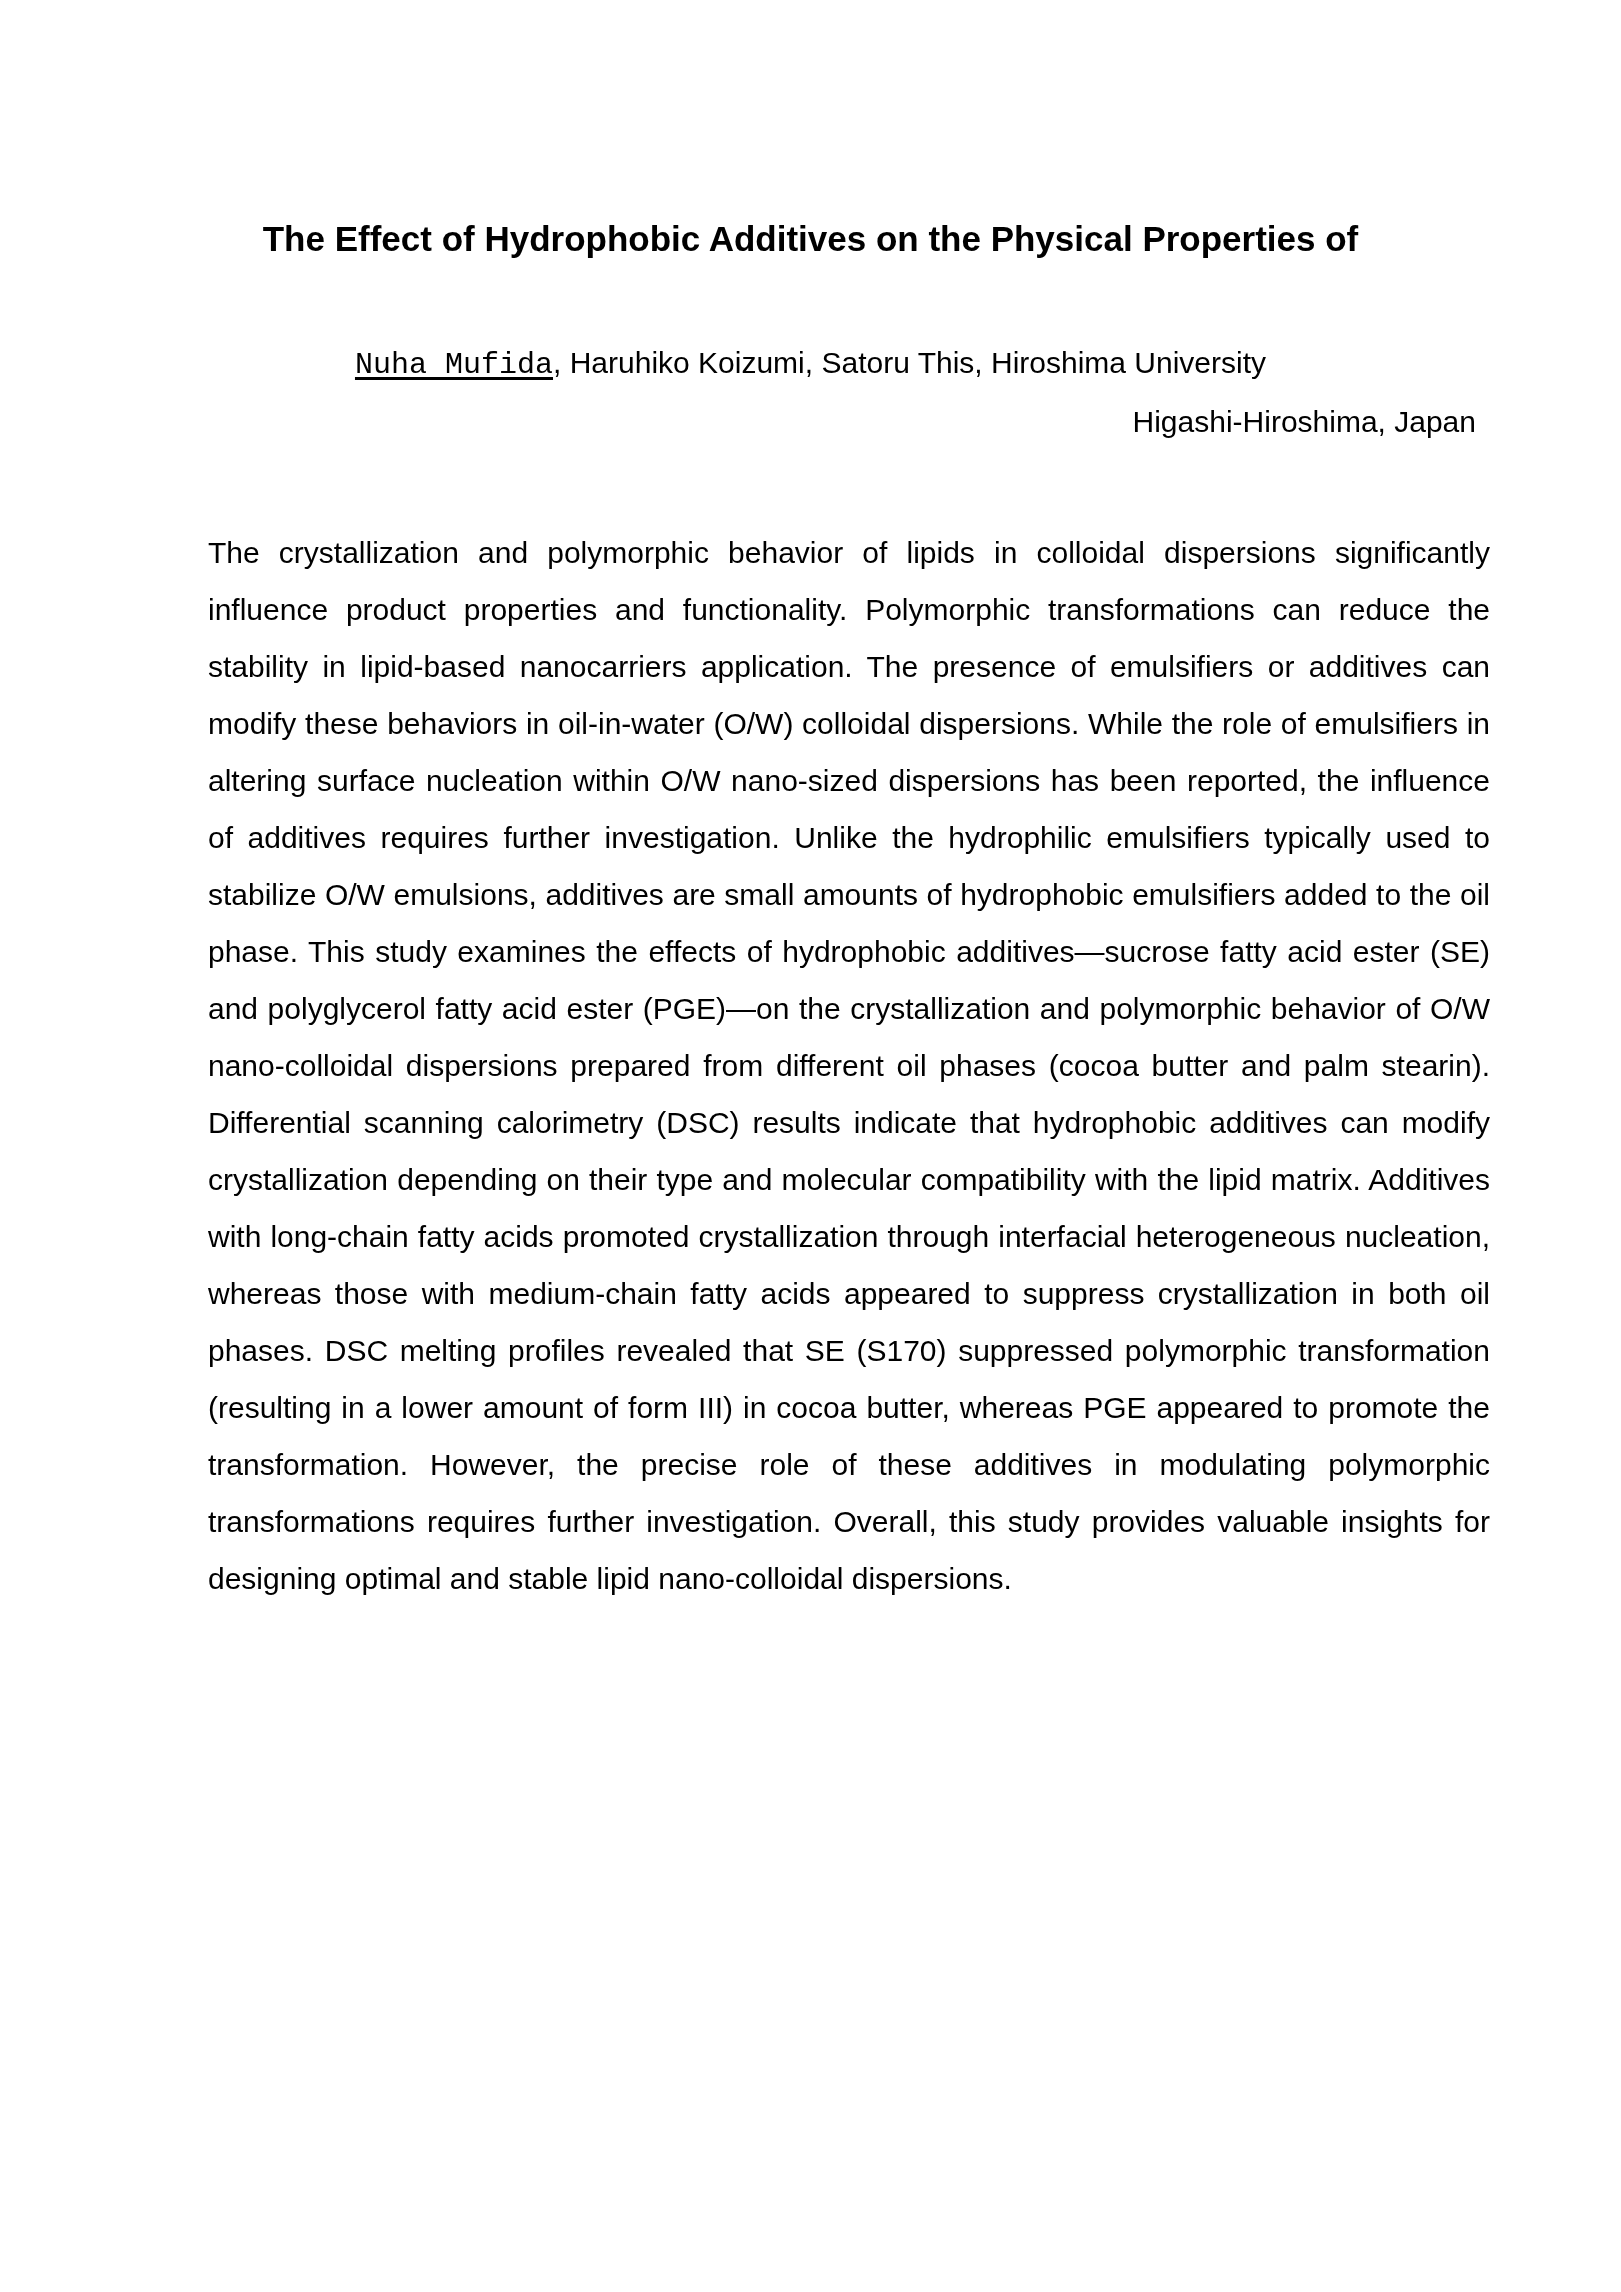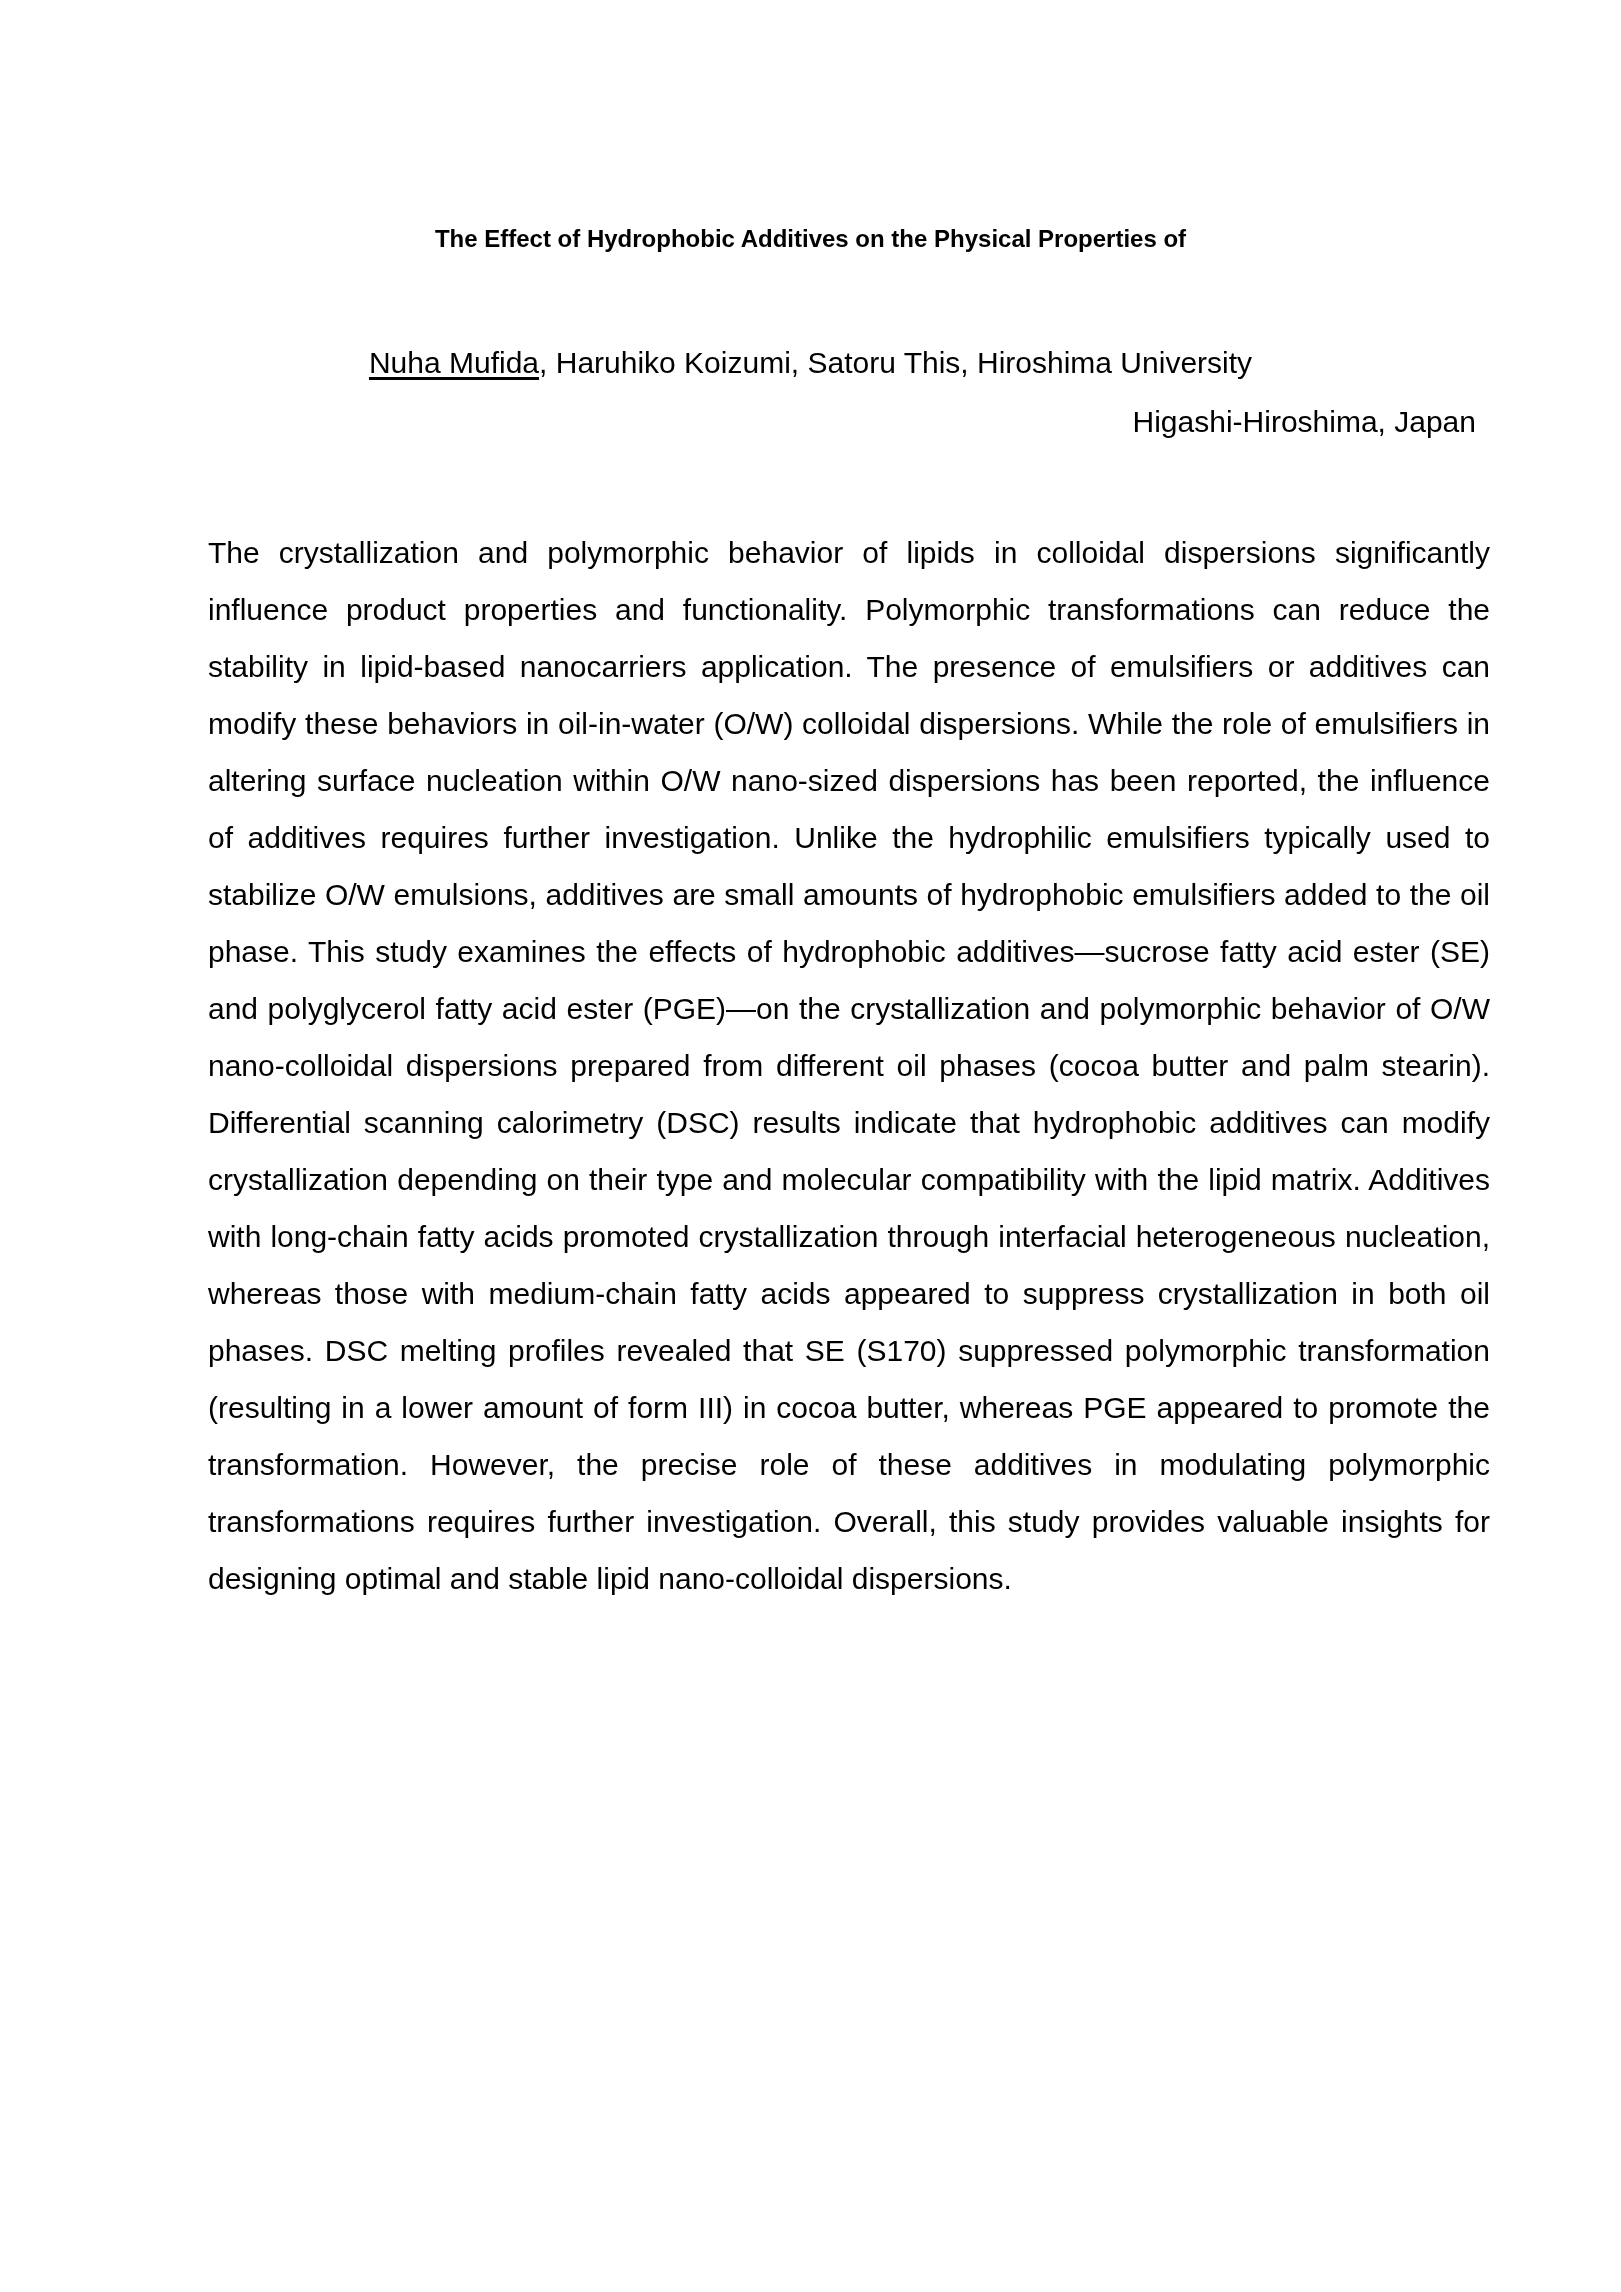--- a/index.html
+++ b/index.html
@@ -4,28 +4,28 @@
 <style>
   html, body { margin: 0; padding: 0; background: #ffffff; }
   body { width: 1621px; height: 2293px; position: relative; overflow: hidden; }
   .page {
     position: absolute; left: 0; top: 0; width: 1621px; height: 2293px;
     background: #ffffff; color: #000000;
     font-family: "Liberation Sans", sans-serif;
   }
   .title {
     position: absolute; left: 147px; width: 1327px; top: 206px;
-    text-align: center; font-weight: bold; font-size: 24px; line-height: 65px;
+    text-align: center; font-weight: bold; font-size: 35px; line-height: 65px;
     margin: 0;
   }
   .authors {
     position: absolute; left: 147px; width: 1327px; top: 341px;
     text-align: center; font-size: 30px; line-height: 43px; margin: 0;
   }
-  .presenter { text-decoration: underline; text-underline-offset: 3.9px; }
+  .presenter { text-decoration: underline; text-underline-offset: 3.9px; font-family: Liberation Mono, monospace; }
   .location {
     position: absolute; left: 147px; width: 1327px; top: 398px;
     text-align: right; font-size: 30px; line-height: 43px; margin: 2px;
   }
   .abstract {
     position: absolute; left: 194px; width: 1282px; top: 510px;
     font-size: 30px; line-height: 57px; text-align: justify; margin: 14px;
   }
 </style>
 </head>

